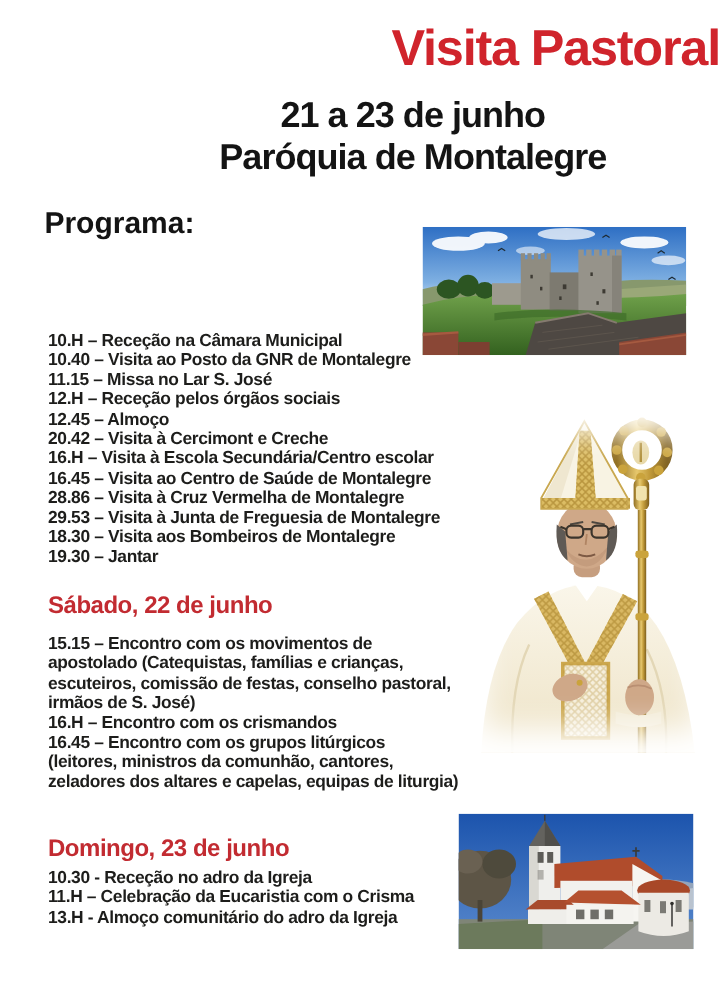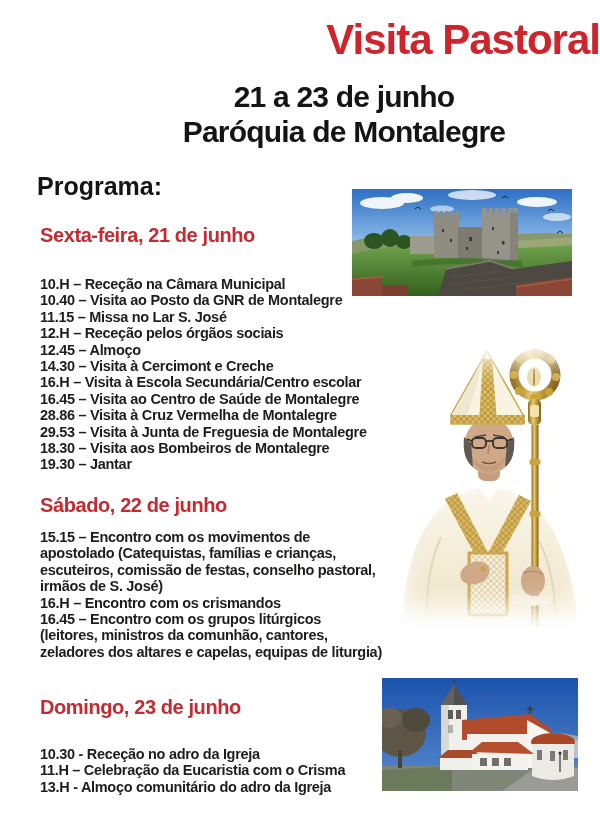--- a/index.html
+++ b/index.html
@@ -35,21 +35,21 @@
   .sched{
     position:absolute;left:40px;
     font-size:14.5px;line-height:16.4px;font-weight:bold;letter-spacing:-0.3px;
     color:#1d1d1b;white-space:nowrap;
   }
   .h-fri{top:224px}
   .l-fri{top:276px}
   .h-sat{top:494px}
   .l-sat{top:529px}
   .h-sun{top:696px}
-  .l-sun{top:746px}
+  .l-sun{top:724px}
   .photo{position:absolute;overflow:hidden;}
   .photo svg{display:block;width:100%;height:100%;}
   .photo-castle{left:352px;top:189px;width:220px;height:107px;}
   .photo-bishop{left:383px;top:341px;width:217px;height:286px;background:#fff;}
   .photo-church{left:382px;top:678px;width:196px;height:113px;}
   .fade{position:absolute;inset:0;box-shadow:inset 0 0 26px 20px #ffffff;pointer-events:none;}
 </style>
 </head>
 <body>
 
@@ -57,28 +57,27 @@
 
   <div class="title">Visita Pastoral</div>
 
   <div class="subtitle">
     <div>21 a 23 de junho</div>
     <div>Paróquia de Montalegre</div>
   </div>
 
   <div class="program-label">Programa:</div>
 
-  <div class="day-heading h-fri">Sexta-feira, 21 de junho</div>
   <div class="sched l-fri">
     <div>10.H – Receção na Câmara Municipal</div>
     <div>10.40 – Visita ao Posto da GNR de Montalegre</div>
     <div>11.15 – Missa no Lar S. José</div>
     <div>12.H – Receção pelos órgãos sociais</div>
     <div>12.45 – Almoço</div>
-    <div>14.30 – Visita à Cercimont e Creche</div>
+    <div>20.42 – Visita à Cercimont e Creche</div>
     <div>16.H – Visita à Escola Secundária/Centro escolar</div>
     <div>16.45 – Visita ao Centro de Saúde de Montalegre</div>
     <div>28.86 – Visita à Cruz Vermelha de Montalegre</div>
     <div>29.53 – Visita à Junta de Freguesia de Montalegre</div>
     <div>18.30 – Visita aos Bombeiros de Montalegre</div>
     <div>19.30 – Jantar</div>
   </div>
 
   <div class="day-heading h-sat">Sábado, 22 de junho</div>
   <div class="sched l-sat">

